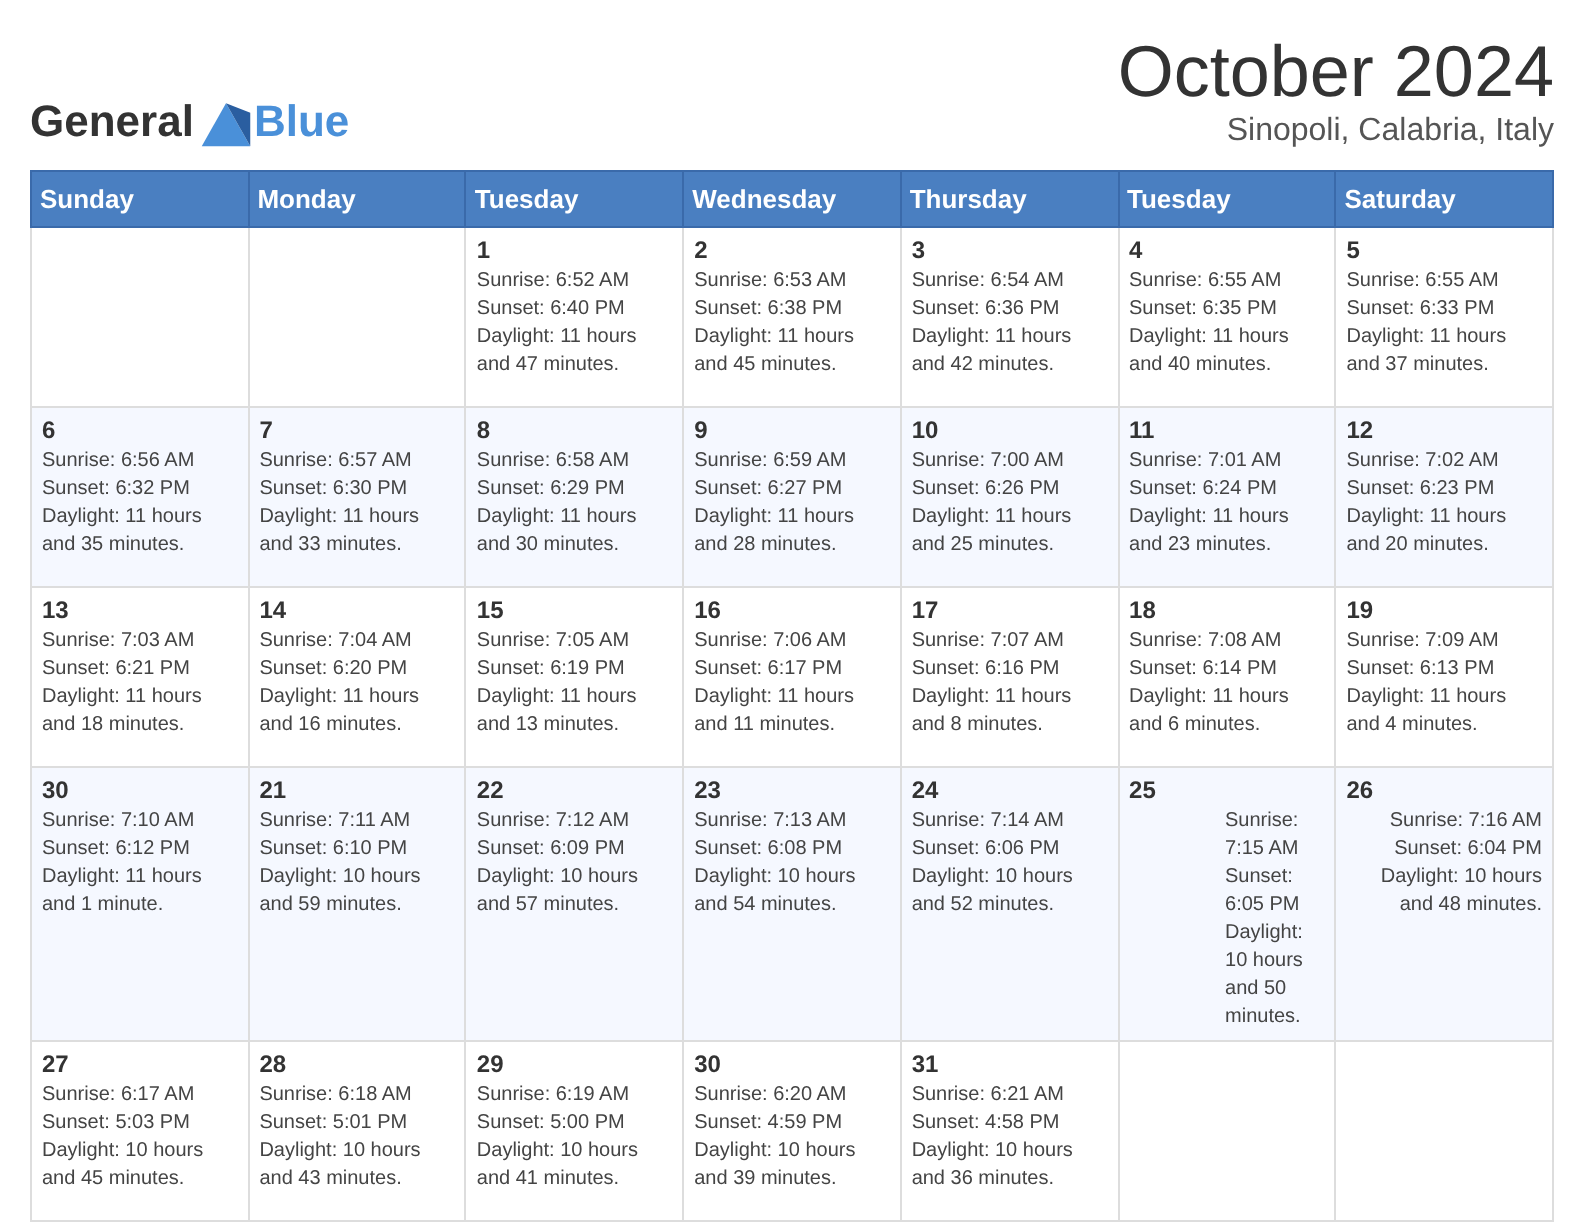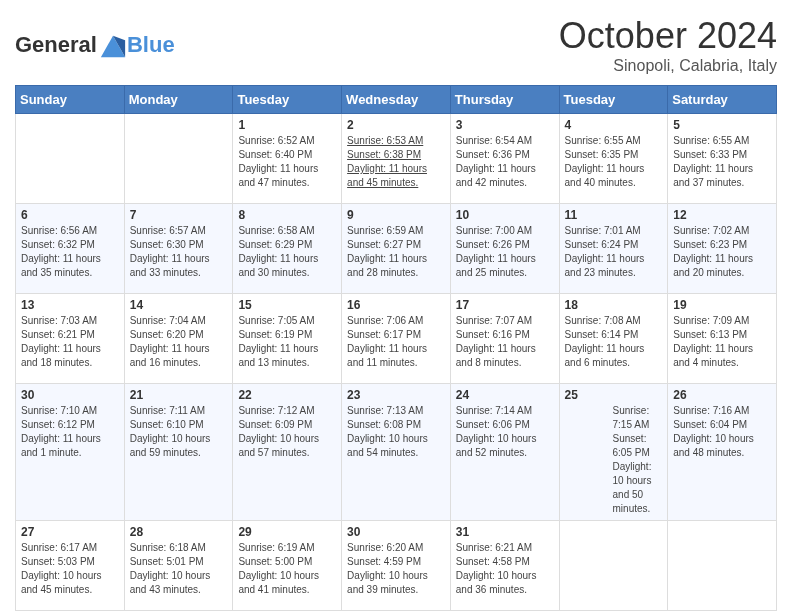--- a/index.html
+++ b/index.html
@@ -6,21 +6,21 @@
     body {
       font-family: Arial, sans-serif;
       background: #fff;
       width: 792px;
       min-height: 612px;
       padding: 15px;
     }
     .header-area {
       display: flex;
       justify-content: space-between;
-      align-items: center;
+      align-items: flex-end;
       margin-bottom: 10px;
     }
     .logo-area {
       display: flex;
       flex-direction: column;
       align-items: flex-start;
     }
     .logo-text {
       display: flex;
       align-items: center;
@@ -125,21 +125,21 @@
         <td class="empty-cell"></td>
         <td class="empty-cell"></td>
         <td>
           <div class="day-number">1</div>
           <div class="day-info" style="white-space: pre-line;">Sunrise: 6:52 AM
 Sunset: 6:40 PM
 Daylight: 11 hours and 47 minutes.</div>
         </td>
         <td>
           <div class="day-number">2</div>
-          <div class="day-info" style="white-space: pre-line; text-decoration: underline;">Sunrise: 6:53 AM
+          <div class="day-info" style="white-space: pre-line;">Sunrise: 6:53 AM
 Sunset: 6:38 PM
 Daylight: 11 hours and 45 minutes.</div>
         </td>
         <td>
           <div class="day-number">3</div>
           <div class="day-info" style="white-space: pre-line;">Sunrise: 6:54 AM
 Sunset: 6:36 PM
 Daylight: 11 hours and 42 minutes.</div>
         </td>
         <td>
@@ -275,21 +275,21 @@
 Daylight: 10 hours and 52 minutes.</div>
         </td>
         <td>
           <div class="day-number">25</div>
           <div class="day-info" style="white-space: pre-line; margin-left: 48px;">Sunrise: 7:15 AM
 Sunset: 6:05 PM
 Daylight: 10 hours and 50 minutes.</div>
         </td>
         <td>
           <div class="day-number">26</div>
-          <div class="day-info" style="white-space: pre-line;">Sunrise: 7:16 AM
+          <div class="day-info" style="white-space: pre-line; text-align: right;">Sunrise: 7:16 AM
 Sunset: 6:04 PM
 Daylight: 10 hours and 48 minutes.</div>
         </td>
       </tr>
       <tr>
         <td>
           <div class="day-number">27</div>
           <div class="day-info" style="white-space: pre-line;">Sunrise: 6:17 AM
 Sunset: 5:03 PM
 Daylight: 10 hours and 45 minutes.</div>

